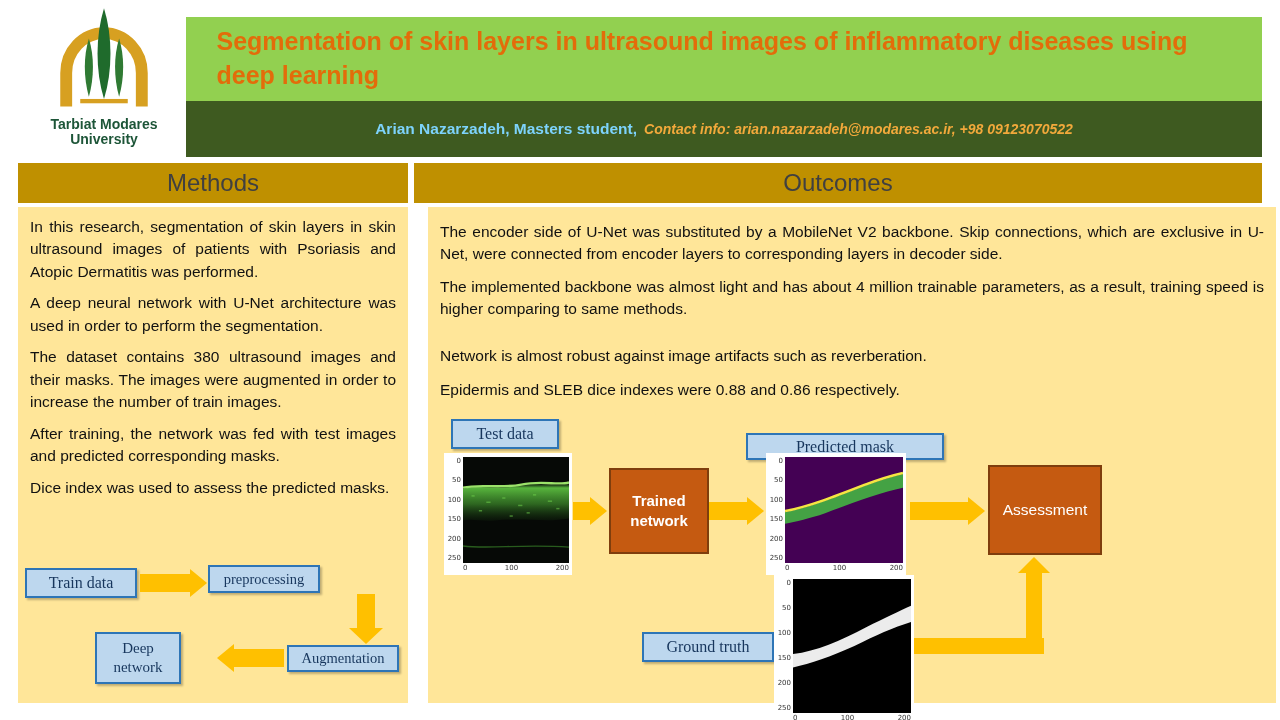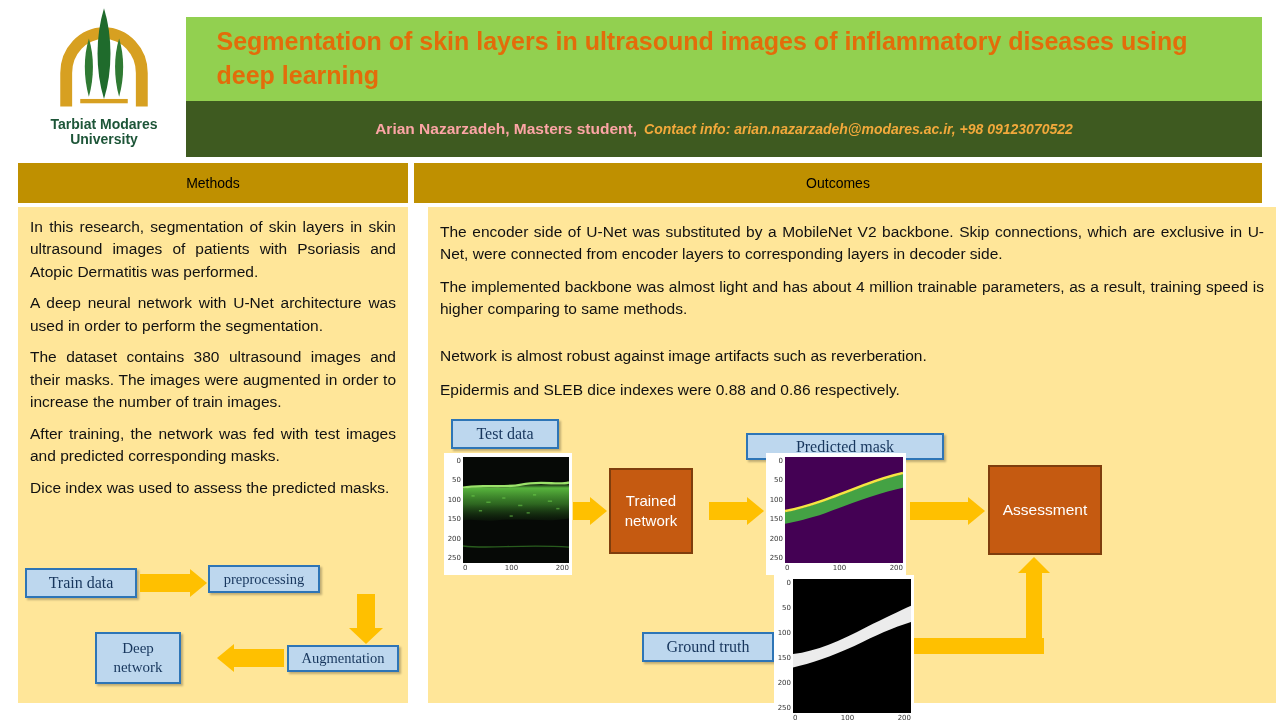--- a/index.html
+++ b/index.html
@@ -11,26 +11,26 @@
   .logo-block svg { display:block; margin:0 auto; }
   .logo-text { color:#1D5538; font-weight:bold; font-size:14px; line-height:1.1; margin-top:5px; }
 
   .title-band { position:absolute; left:186px; top:17px; width:1076px; height:84px; background:#92D050;
                 display:flex; align-items:center; justify-content:center; }
   .title-band .t { color:#E36C0A; font-size:25px; font-weight:bold; 
                    max-width:1015px; line-height:1.35; }
 
   .author-band { position:absolute; left:186px; top:101px; width:1076px; height:56px; background:#3E5A20;
                  display:flex; align-items:center; justify-content:center; }
-  .author-bold { color:#fca5a5; font-weight:bold; font-size:15.5px; }
+  .author-bold { color:#7dd3fc; font-weight:bold; font-size:15.5px; }
   .author-contact { color:#F2A93B; font-weight:bold; font-style:italic; font-size:14px; margin-left:7px; }
 
   
-  .panel-head { position:absolute; top:163px; height:40px; background:#BF9000; color:#000000;
-                display:flex; align-items:center; justify-content:center; font-size:14px; }
+  .panel-head { position:absolute; top:163px; height:40px; background:#BF9000; color:#404040;
+                display:flex; align-items:center; justify-content:center; font-size:24px; }
   #methods-head { left:18px; width:390px; }
   #outcomes-head { left:414px; width:848px; }
 
   .panel-body { position:absolute; top:207px; height:496px; background:#FFE699; overflow:visible; }
   #methods-body { left:18px; width:390px; padding:9px 12px; }
   #outcomes-body { left:428px; width:848px; padding:14px 12px; }
 
   .ptext { font-size:15.5px; line-height:1.45; color:#111111; text-align:justify; }
   #methods-body .ptext { margin-bottom:9px; }
   #outcomes-body .ptext { margin-bottom:10px; }
@@ -178,21 +178,21 @@
             <span>200</span>
           </div>
       </div>
     </div>
 
     <div class="arr" style="left:145px; top:290px;">
       <div class="bar" style="width:17px;"></div>
         <div class="head-r"></div>
     </div>
 
-    <div class="orangebox" style="left:181px; top:261px; width:84px; height:86px;">Trained
+    <div class="orangebox" style="left:181px; top:261px; width:100px; height:86px;font-weight:bold;">Trained
 network</div>
 
     <div class="arr" style="left:281px; top:290px;">
       <div class="bar" style="width:38px;"></div>
         <div class="head-r"></div>
     </div>
 
     <div class="bluebox" style="left:318px; top:206px; width:198px; height:27px; font-size:16px;margin-top:20px;">Predicted mask</div>
 
     <div class="plot" style="left:338px; top:246px; width:140px; height:122px;">

